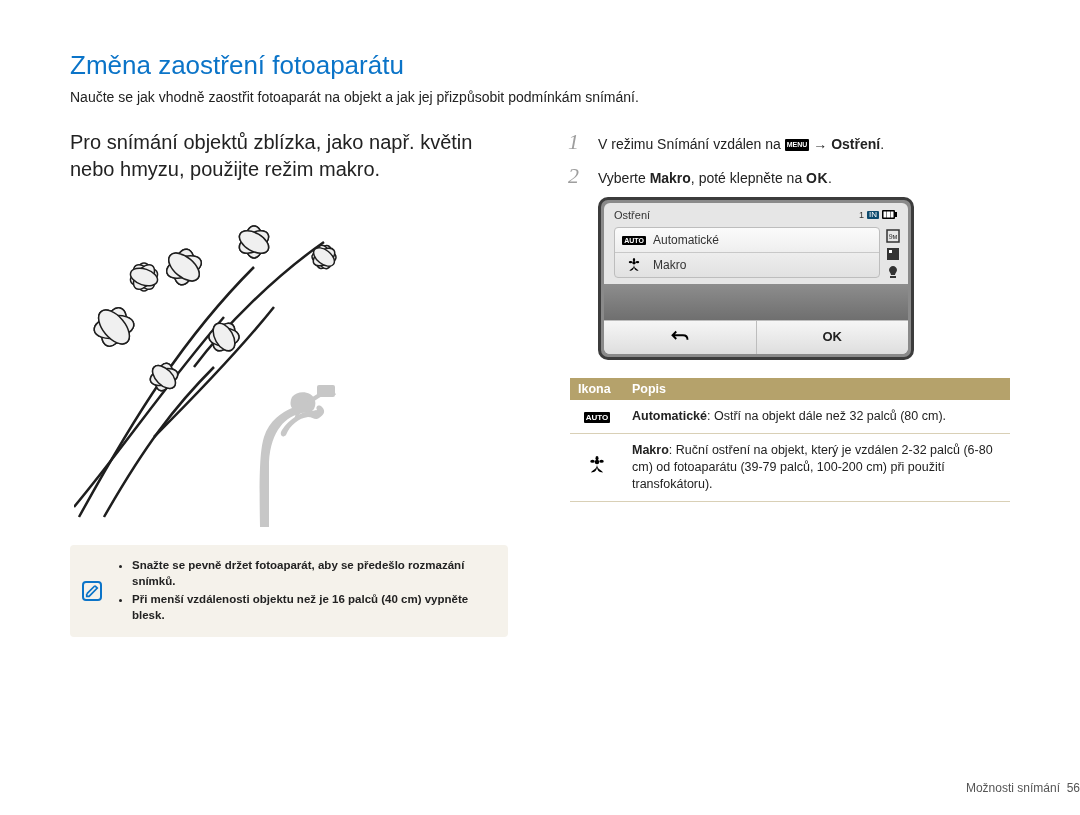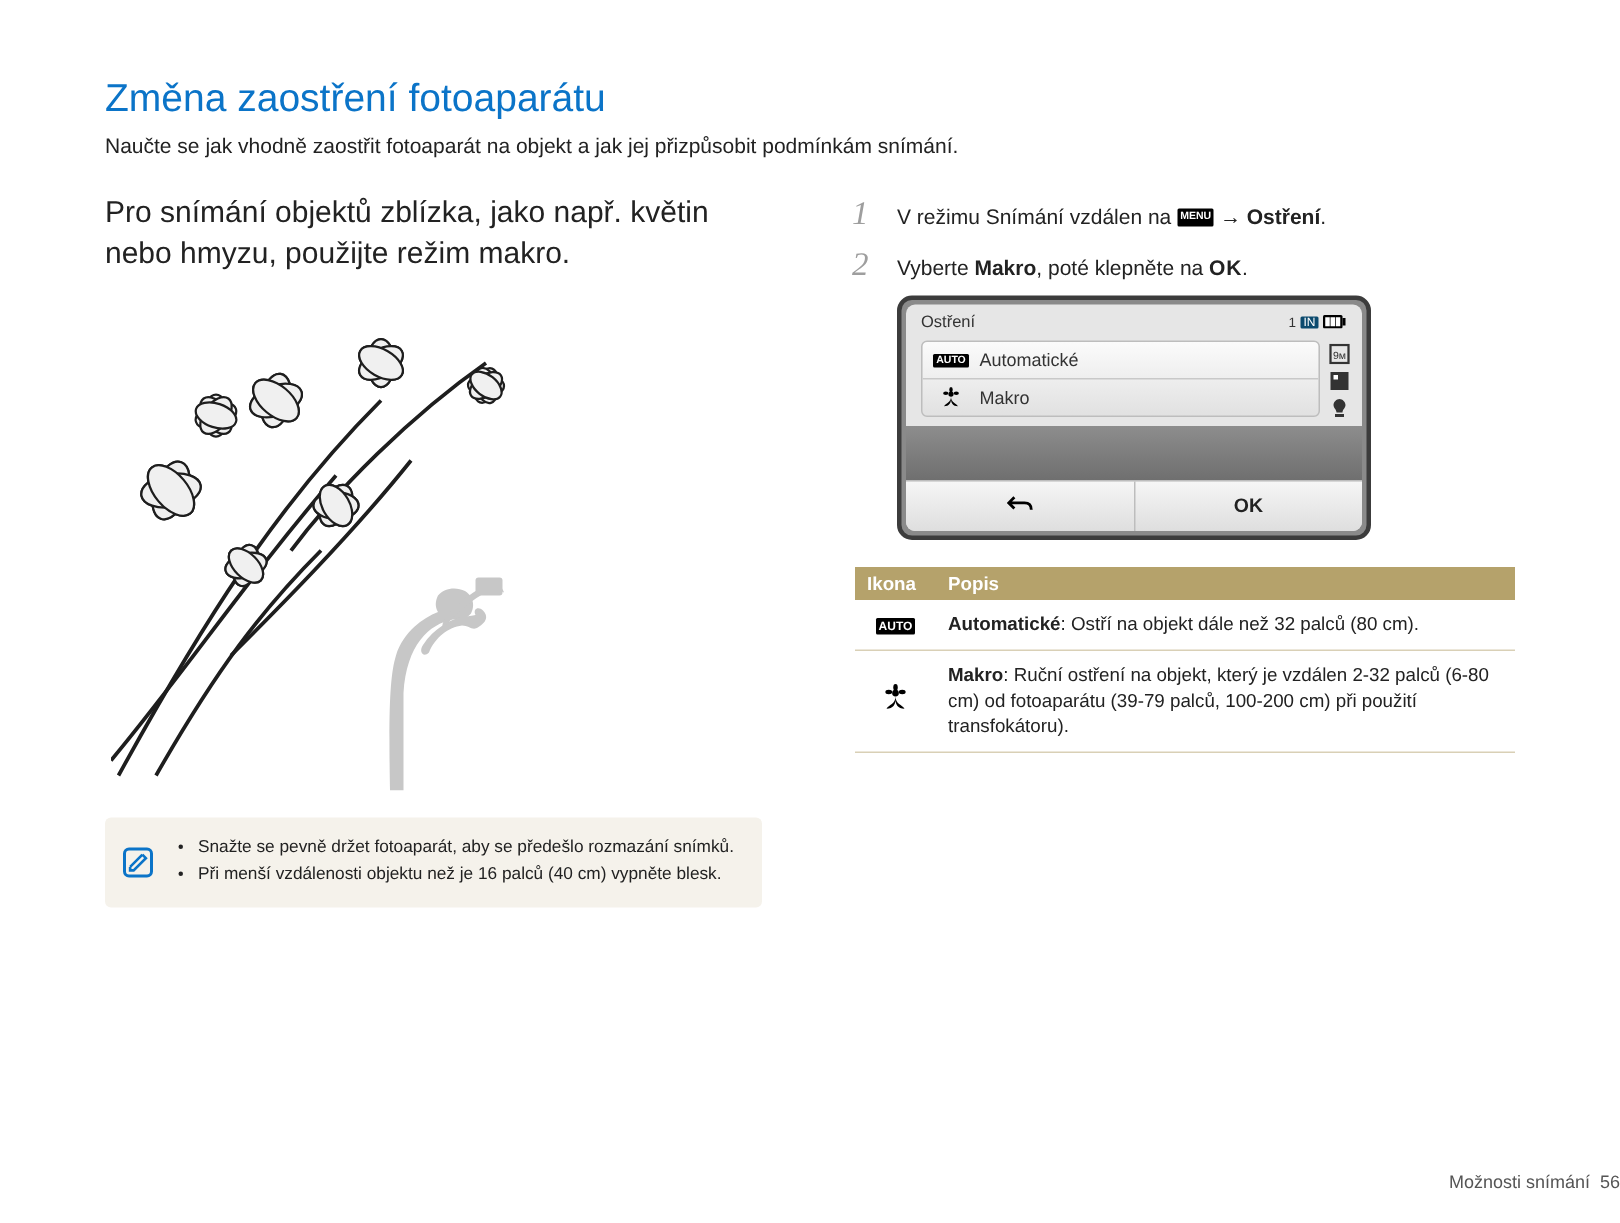--- a/index.html
+++ b/index.html
@@ -69,21 +69,21 @@
     display:flex;
     align-items:center;
     justify-content:center;
     color:#0b74c8;
   }
   .note-icon svg { width:14px; height:14px; }
   .note-box ul {
     margin: 0;
     padding-left: 14px;
   }
-  .note-box li { margin-bottom: 2px; }
+  .note-box li { margin-bottom: 2px; font-weight: bold; }
 
   
   .step {
     display:flex;
     align-items: baseline;
     gap: 12px;
     font-size: 14px;
     margin-bottom: 8px;
   }
   .step-num {

